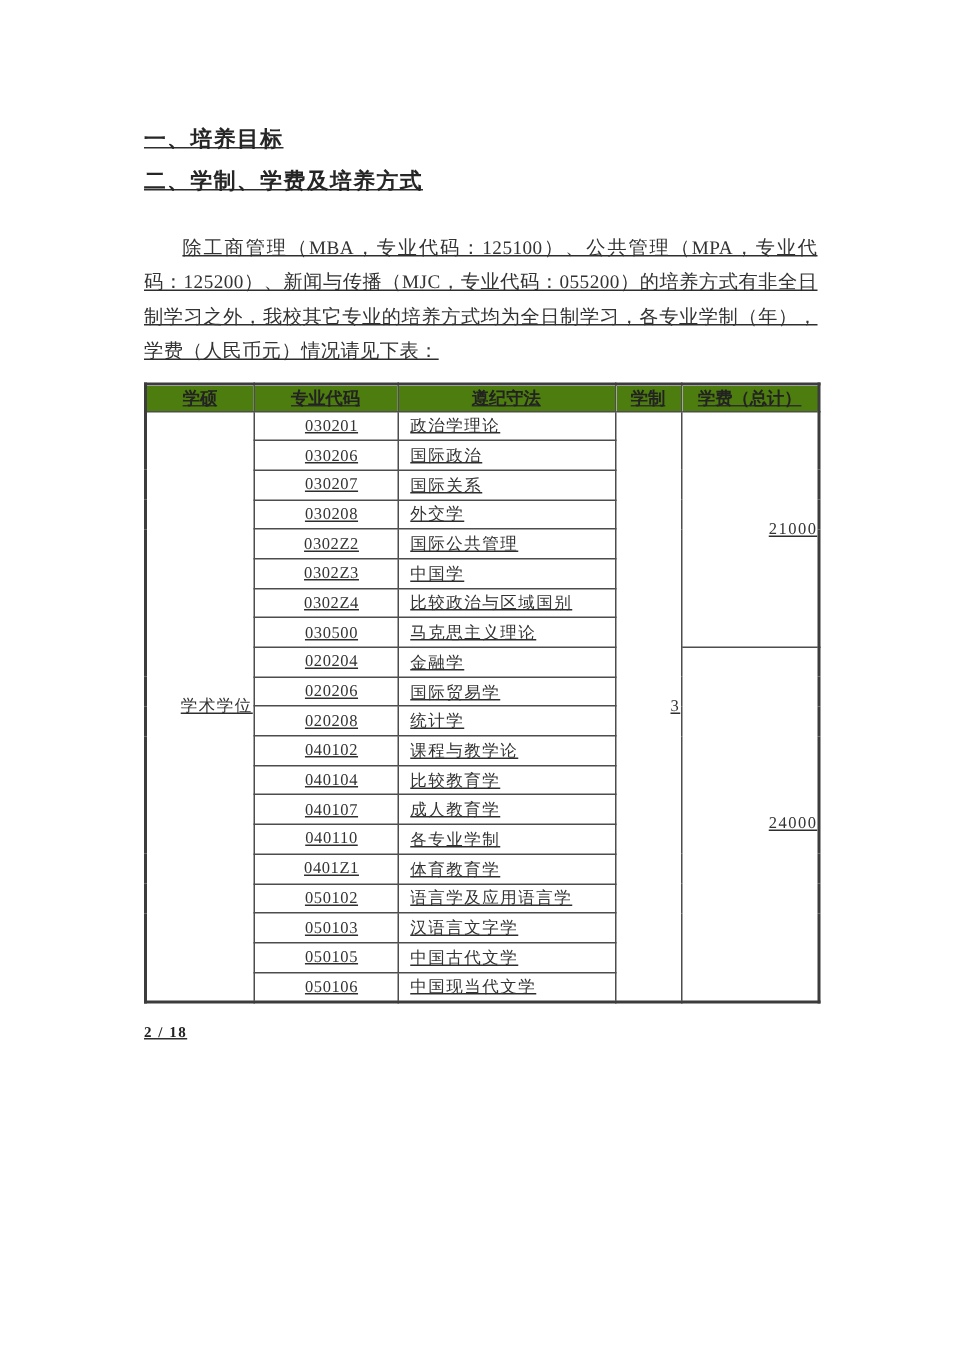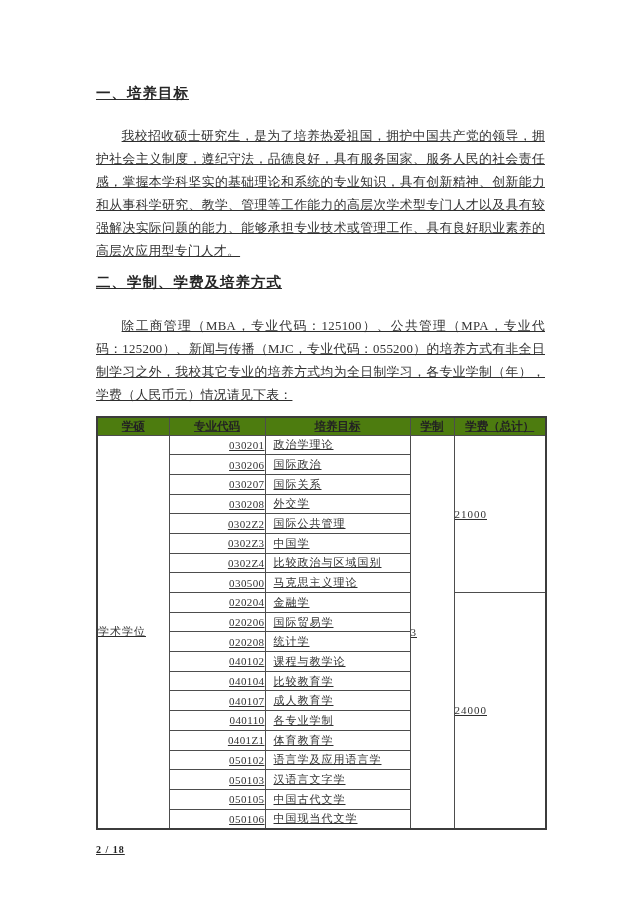--- a/index.html
+++ b/index.html
@@ -57,60 +57,59 @@
     font-size: 11.5px;
     font-weight: bold;
     text-align: center;
     color: #222222;
   }
   table.fee-table td {
     height: 19.7px;
     font-size: 11px;
     color: #333333;
   }
-  td.cell-code   { text-align: right; padding-left: 8px; letter-spacing: 0.4px; }
+  td.cell-code   { text-align: center; padding-left: 8px; letter-spacing: 0.4px; }
   td.cell-name   { text-align: left; padding-left: 8px; letter-spacing: 1px; }
-  td.cell-center { text-align: left; letter-spacing: 1px; }
+  td.cell-center { text-align: right; letter-spacing: 1px; }
 
   .footer {
     margin-top: 14px;
     width: 449px;
     text-align: left;
     font-size: 10px;
     font-weight: bold;
     color: #222222;
     letter-spacing: 1px;
   }
 </style>
 </head>
 <body>
 
 <div class="page">
 
   <div class="sec-heading">一、培养目标</div>
 
-  <p class="para">我校招收硕士研究生，是为了培养热爱祖国，拥护中国共产党的领导，拥护社会主义制度，遵纪守法，品德良好，具有服务国家、服务人民的社会责任感，掌握本学科坚实的基础理论和系统的专业知识，具有创新精神、创新能力和从事科学研究、教学、管理等工作能力的高层次学术型专门人才以及具有较强解决实际问题的能力、能够承担专业技术或管理工作、具有良好职业素养的高层次应用型专门人才。</p>
 
   <div class="sec-heading second">二、学制、学费及培养方式</div>
 
   <p class="para second">除工商管理（MBA，专业代码：125100）、公共管理（MPA，专业代码：125200）、新闻与传播（MJC，专业代码：055200）的培养方式有非全日制学习之外，我校其它专业的培养方式均为全日制学习，各专业学制（年），学费（人民币元）情况请见下表：</p>
 
   <table class="fee-table">
     <colgroup>
       <col style="width:72px">
       <col style="width:96px">
       <col style="width:145px">
       <col style="width:44px">
       <col style="width:92px">
     </colgroup>
     <thead>
       <tr id="head-row">
           <th>学硕</th>
           <th>专业代码</th>
-          <th>培养目标</th>
+          <th>遵纪守法</th>
           <th>学制</th>
           <th>学费（总计）</th>
         </tr>
     </thead>
     <tbody id="table-body">
         <tr>
           <td rowspan="20" class="cell-center">学术学位</td>
           <td class="cell-code">030201</td>
           <td class="cell-name">政治学理论</td>
           <td rowspan="20" class="cell-center">3</td>

